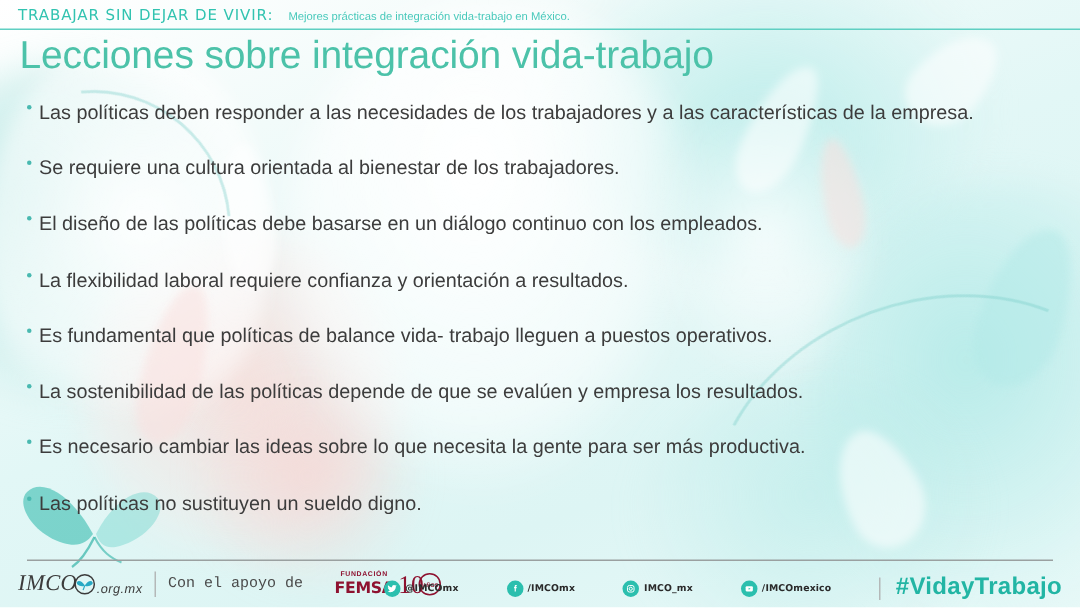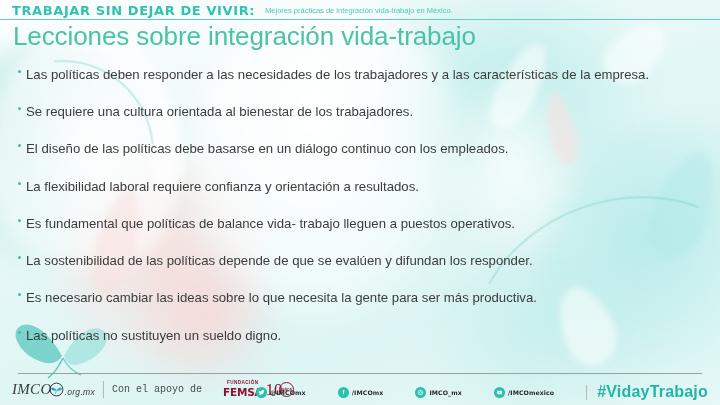--- a/index.html
+++ b/index.html
@@ -106,22 +106,22 @@
     left: 0; top: 0;
     width: 720px;
     height: 20px;
     display: flex;
     align-items: center;
     padding-left: 12px;
     box-sizing: border-box;
   }
   .header-kicker {
     font-family: "DejaVu Sans", sans-serif;
-    font-weight: 700;
-    font-size: 13px;
+    font-weight: 400;
+    font-size: 10px;
     letter-spacing: .6px;
     color: #31c3b0;
     white-space: nowrap;
   }
   .header-sub {
     font-family: "Liberation Sans", sans-serif;
     font-size: 7.5px;
     color: #49c9bb;
     margin-left: 10px;
     white-space: nowrap;
@@ -381,21 +381,21 @@
     <div class="bullet-row">
       <span class="bullet-dot"></span>
       <span class="bullet-text">La flexibilidad laboral requiere confianza y orientación a resultados.</span>
     </div>
     <div class="bullet-row">
       <span class="bullet-dot"></span>
       <span class="bullet-text">Es fundamental que políticas de balance vida- trabajo lleguen a puestos operativos.</span>
     </div>
     <div class="bullet-row">
       <span class="bullet-dot"></span>
-      <span class="bullet-text">La sostenibilidad de las políticas depende de que se evalúen y difundan los responder.</span>
+      <span class="bullet-text">La sostenibilidad de las políticas depende de que se evalúen y empresa los resultados.</span>
     </div>
     <div class="bullet-row">
       <span class="bullet-dot"></span>
       <span class="bullet-text">Es necesario cambiar las ideas sobre lo que necesita la gente para ser más productiva.</span>
     </div>
     <div class="bullet-row">
       <span class="bullet-dot"></span>
       <span class="bullet-text">Las políticas no sustituyen un sueldo digno.</span>
     </div>
   </div>

